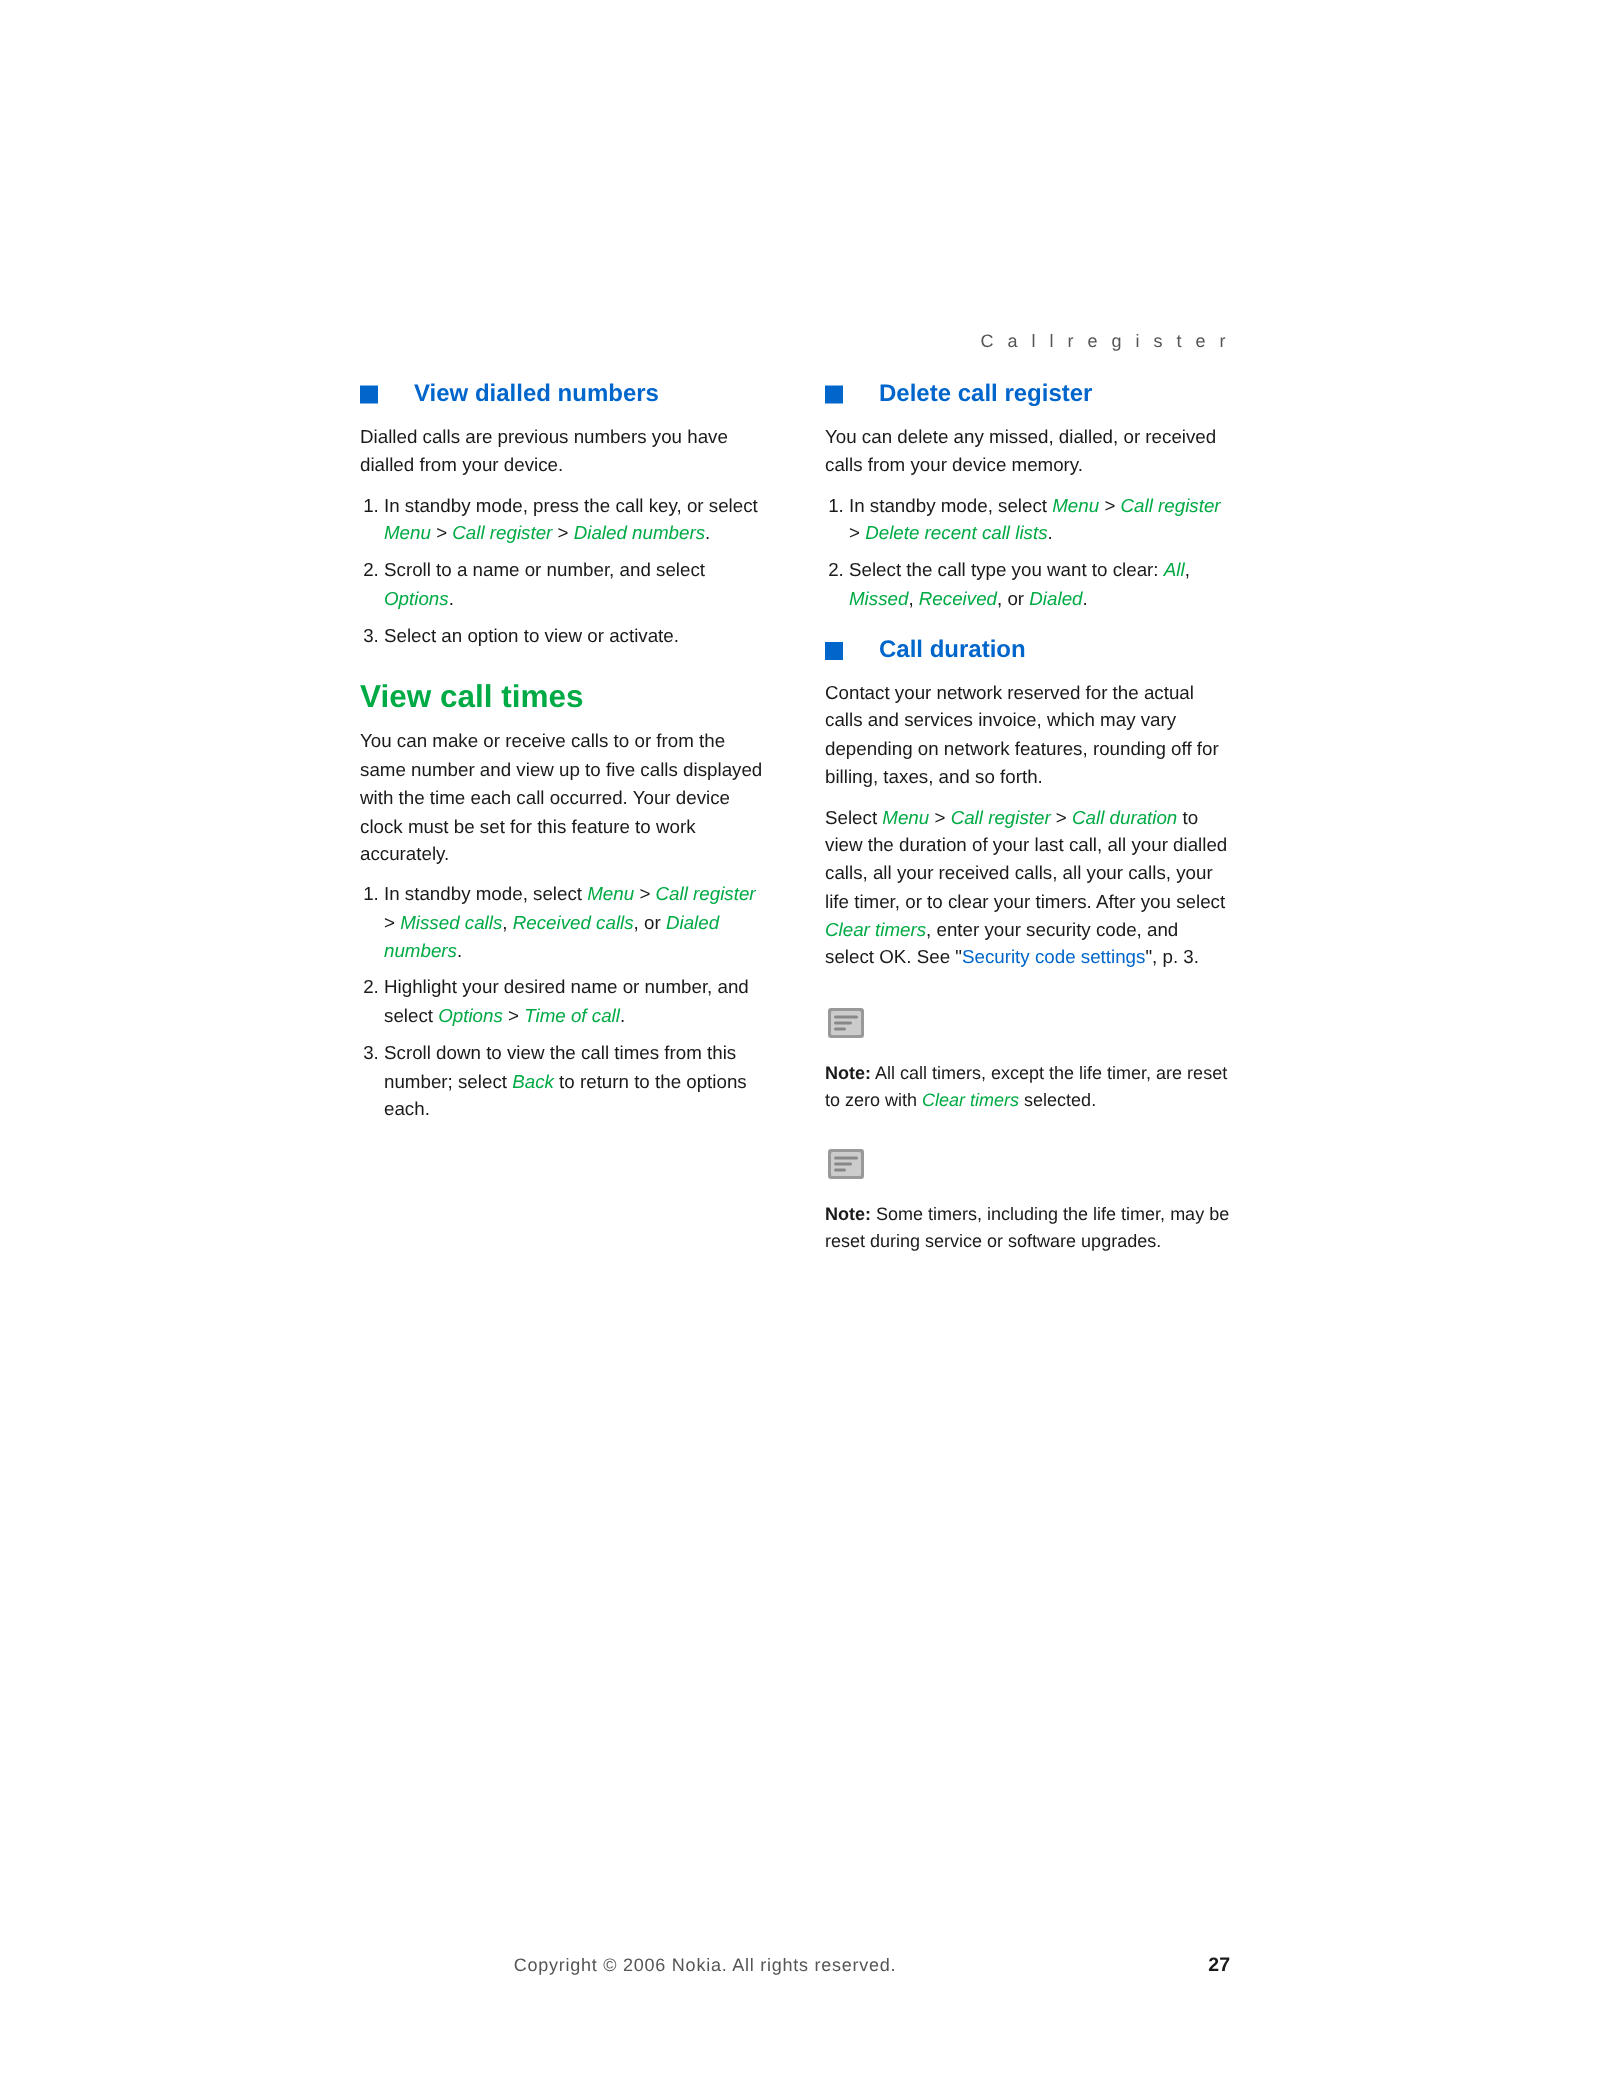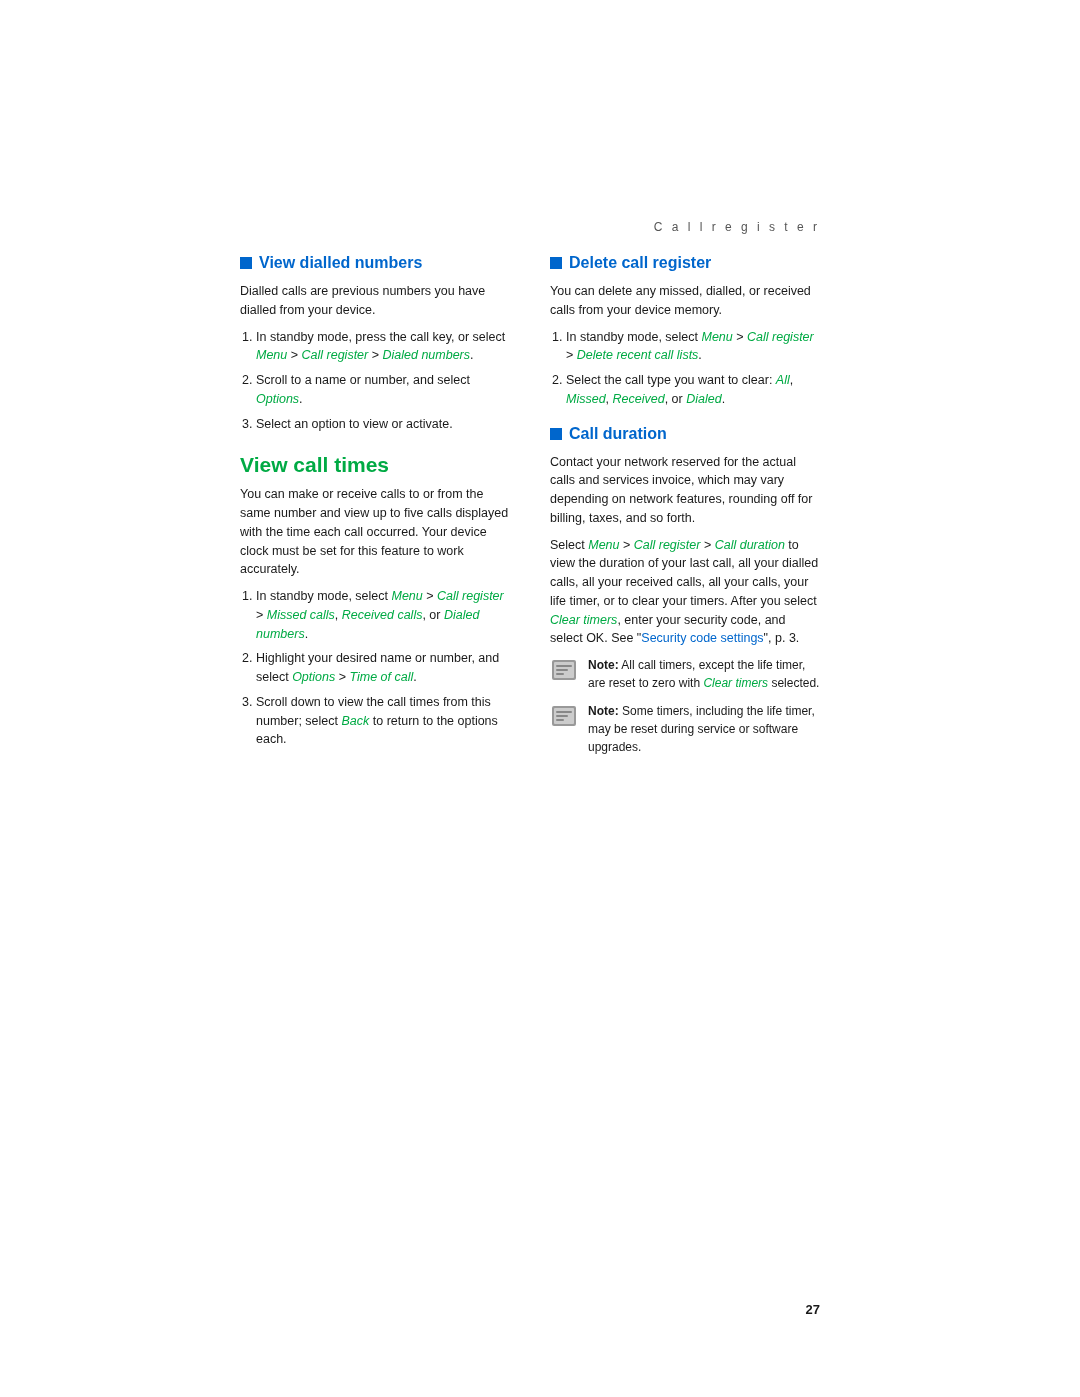--- a/index.html
+++ b/index.html
@@ -46,21 +46,21 @@
     }
 
     .right-column {
       flex: 1;
       max-width: 340px;
     }
 
     .section-title-blue {
       display: flex;
       align-items: center;
-      gap: 7px;
+      gap: 24px;
       margin-bottom: 10px;
     }
 
     .blue-square {
       width: 12px;
       height: 12px;
       background: #0066cc;
       flex-shrink: 0;
     }
 
@@ -103,21 +103,22 @@
 
     .link-blue {
       color: #0066cc;
     }
 
     .note-box {
       display: flex;
       align-items: flex-start;
       gap: 10px;
       margin-bottom: 10px;
-      margin-top: 8px;
+      margin-top: 20px;
+      flex-direction: column;
     }
 
     .note-icon-svg {
       width: 28px;
       height: 28px;
       flex-shrink: 0;
     }
 
     .note-text {
       font-size: 12px;
@@ -257,15 +258,18 @@
           <rect x="6" y="17" width="8" height="2" rx="1" fill="#888"></rect>
         </svg>
         <p class="note-text">
           <strong>Note:</strong><span> Some timers, including the life timer, may be reset during service or software upgrades.</span>
         </p>
       </div>
 
     </div>
   </div>
 
+  <div class="page-footer">
+    <span class="footer-text">Copyright © 2006 Nokia. All rights reserved.</span>
+  </div>
   <div class="page-number">27</div>
 
 </div>
 
 </body></html>

